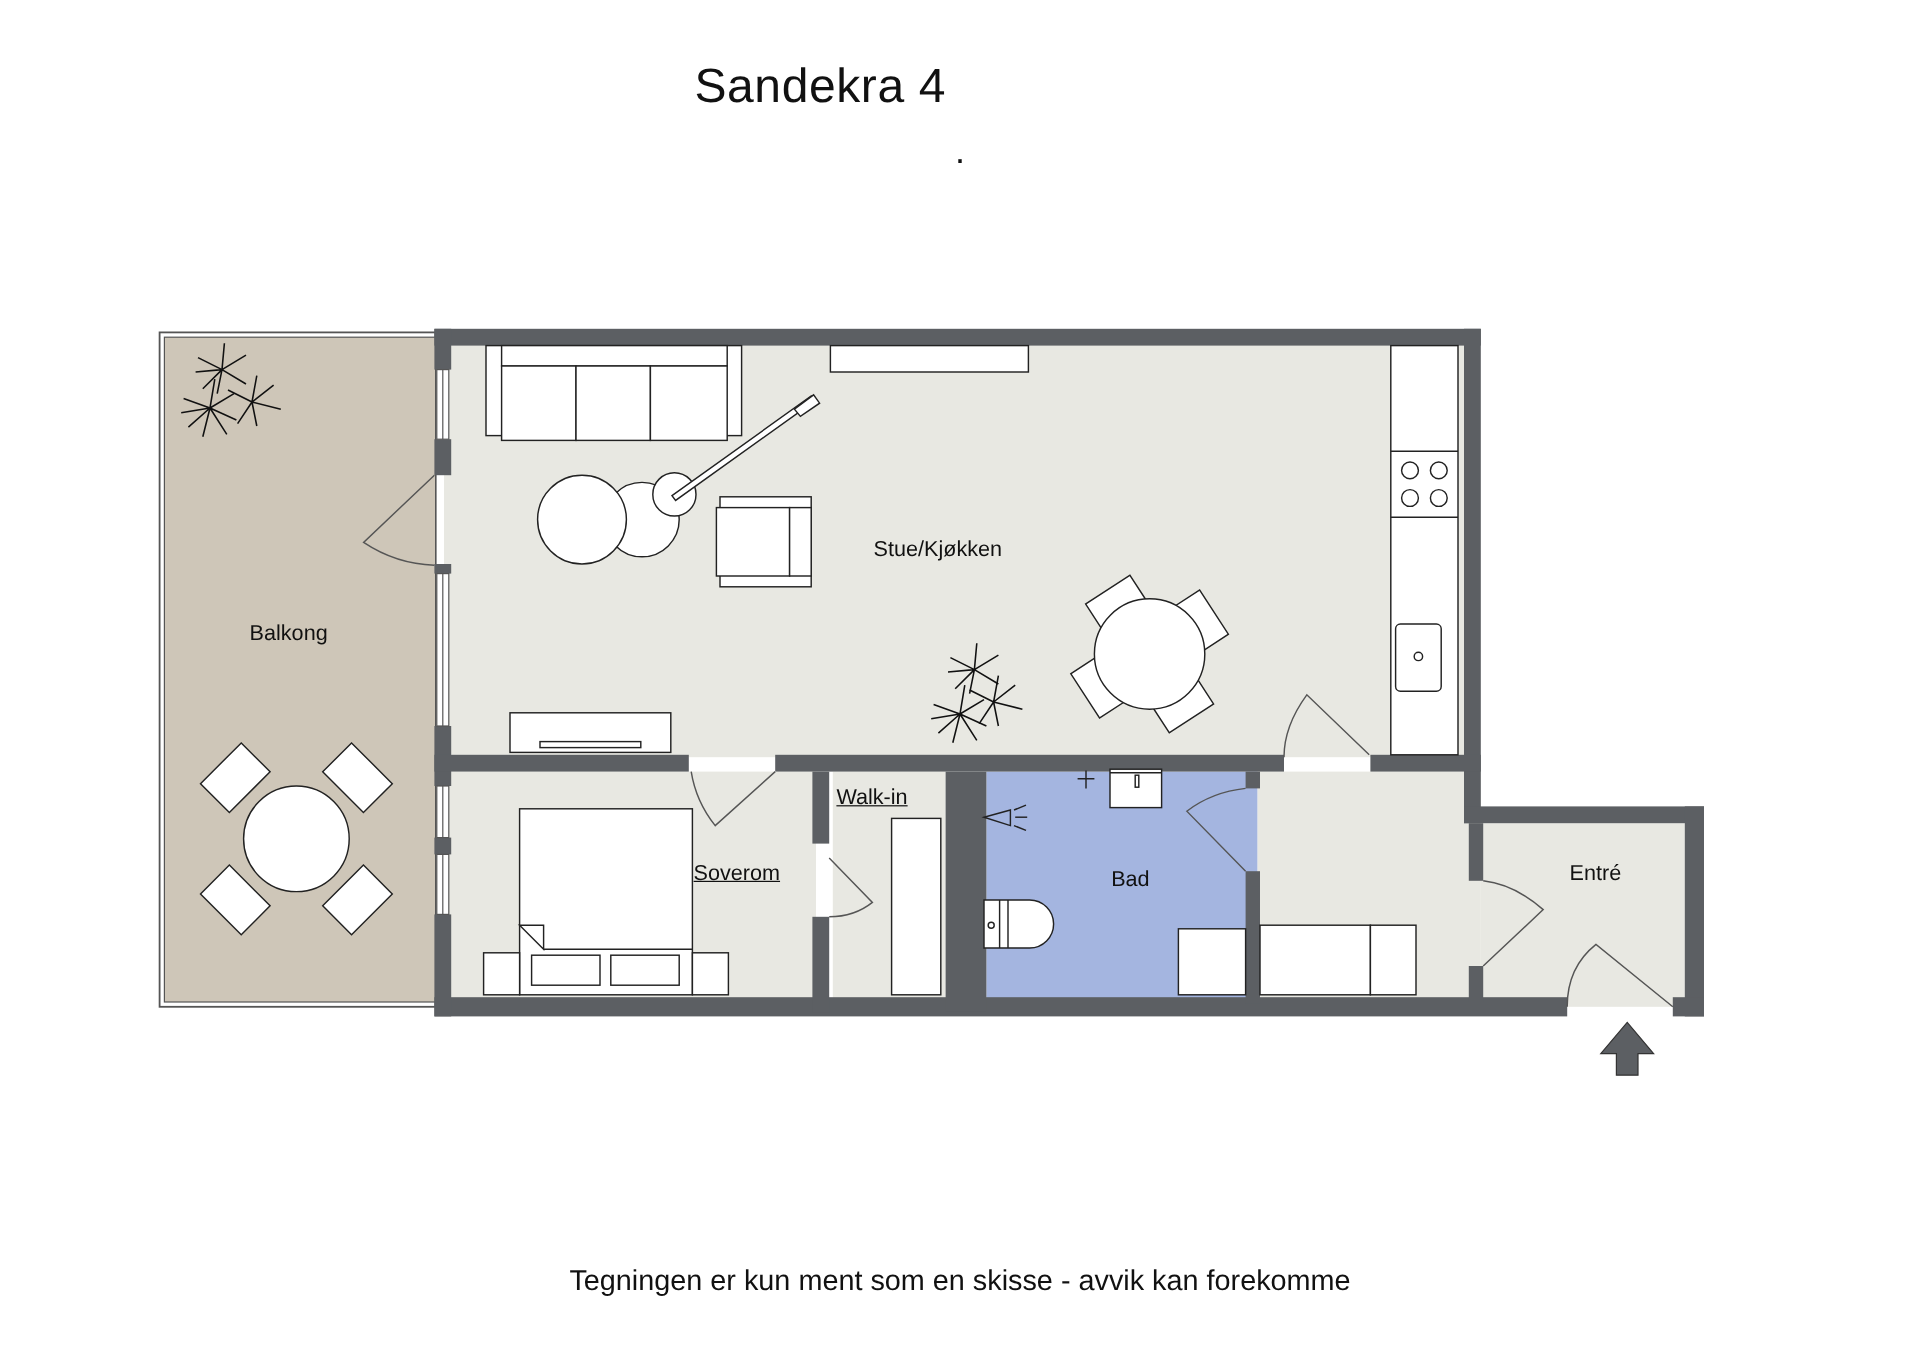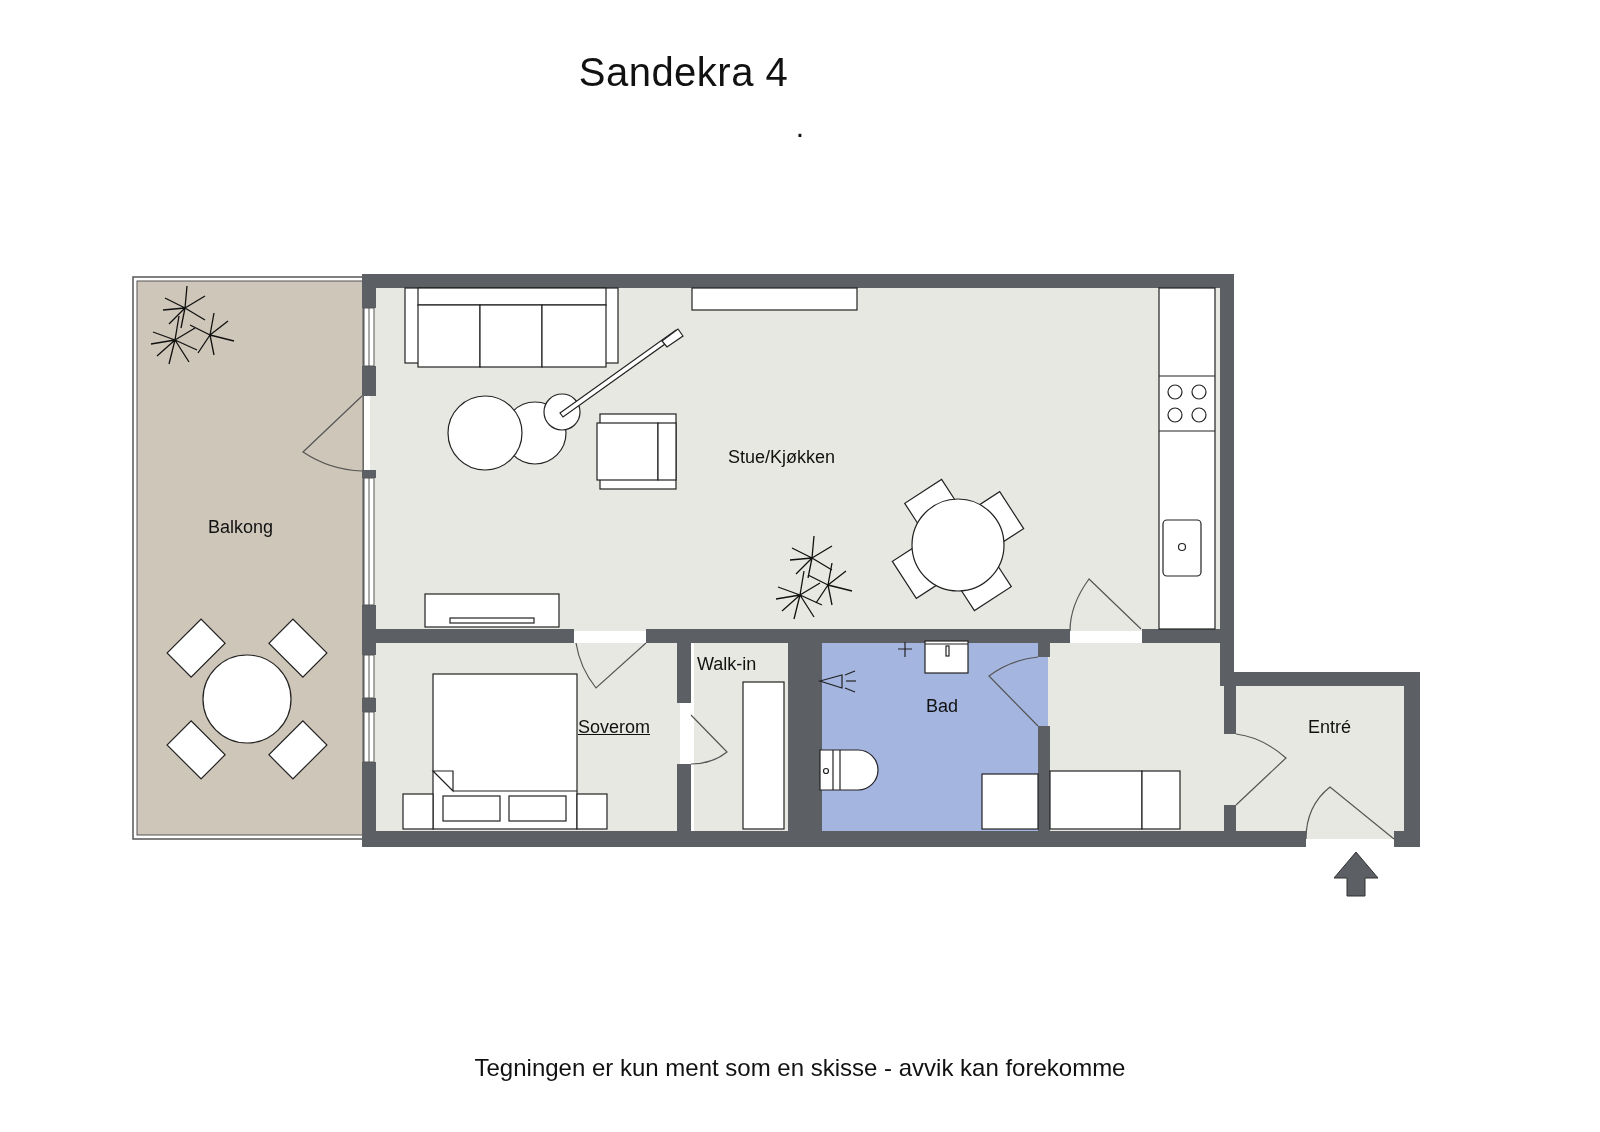--- a/index.html
+++ b/index.html
@@ -223,17 +223,17 @@
 
   <g fill="#ffffff" stroke="#222" stroke-width="1.2">
     <rect x="1050" y="771" width="92" height="58"></rect>
     <rect x="1142" y="771" width="38" height="58"></rect>
   </g>
 </svg>
 
 <div class="room-label" style="left:208px; top:517px;">Balkong</div>
 <div class="room-label" style="left:728px; top:447px;">Stue/Kjøkken</div>
 <div class="room-label" style="left:578px; top:717px;text-decoration:underline;">Soverom</div>
-<div class="room-label" style="left:697px; top:654px;">Walk-in</div>
-<div class="room-label" style="left:926px; top:696px;">Bad</div>
+<div class="room-label" style="left:697px; top:654px;text-decoration:underline;">Walk-in</div>
+<div class="room-label" style="left:926px; top:722px;">Bad</div>
 <div class="room-label" style="left:1308px; top:717px;text-align:center;">Entré</div>
 
 <div class="footer">Tegningen er kun ment som en skisse - avvik kan forekomme</div>
 
 </body></html>

